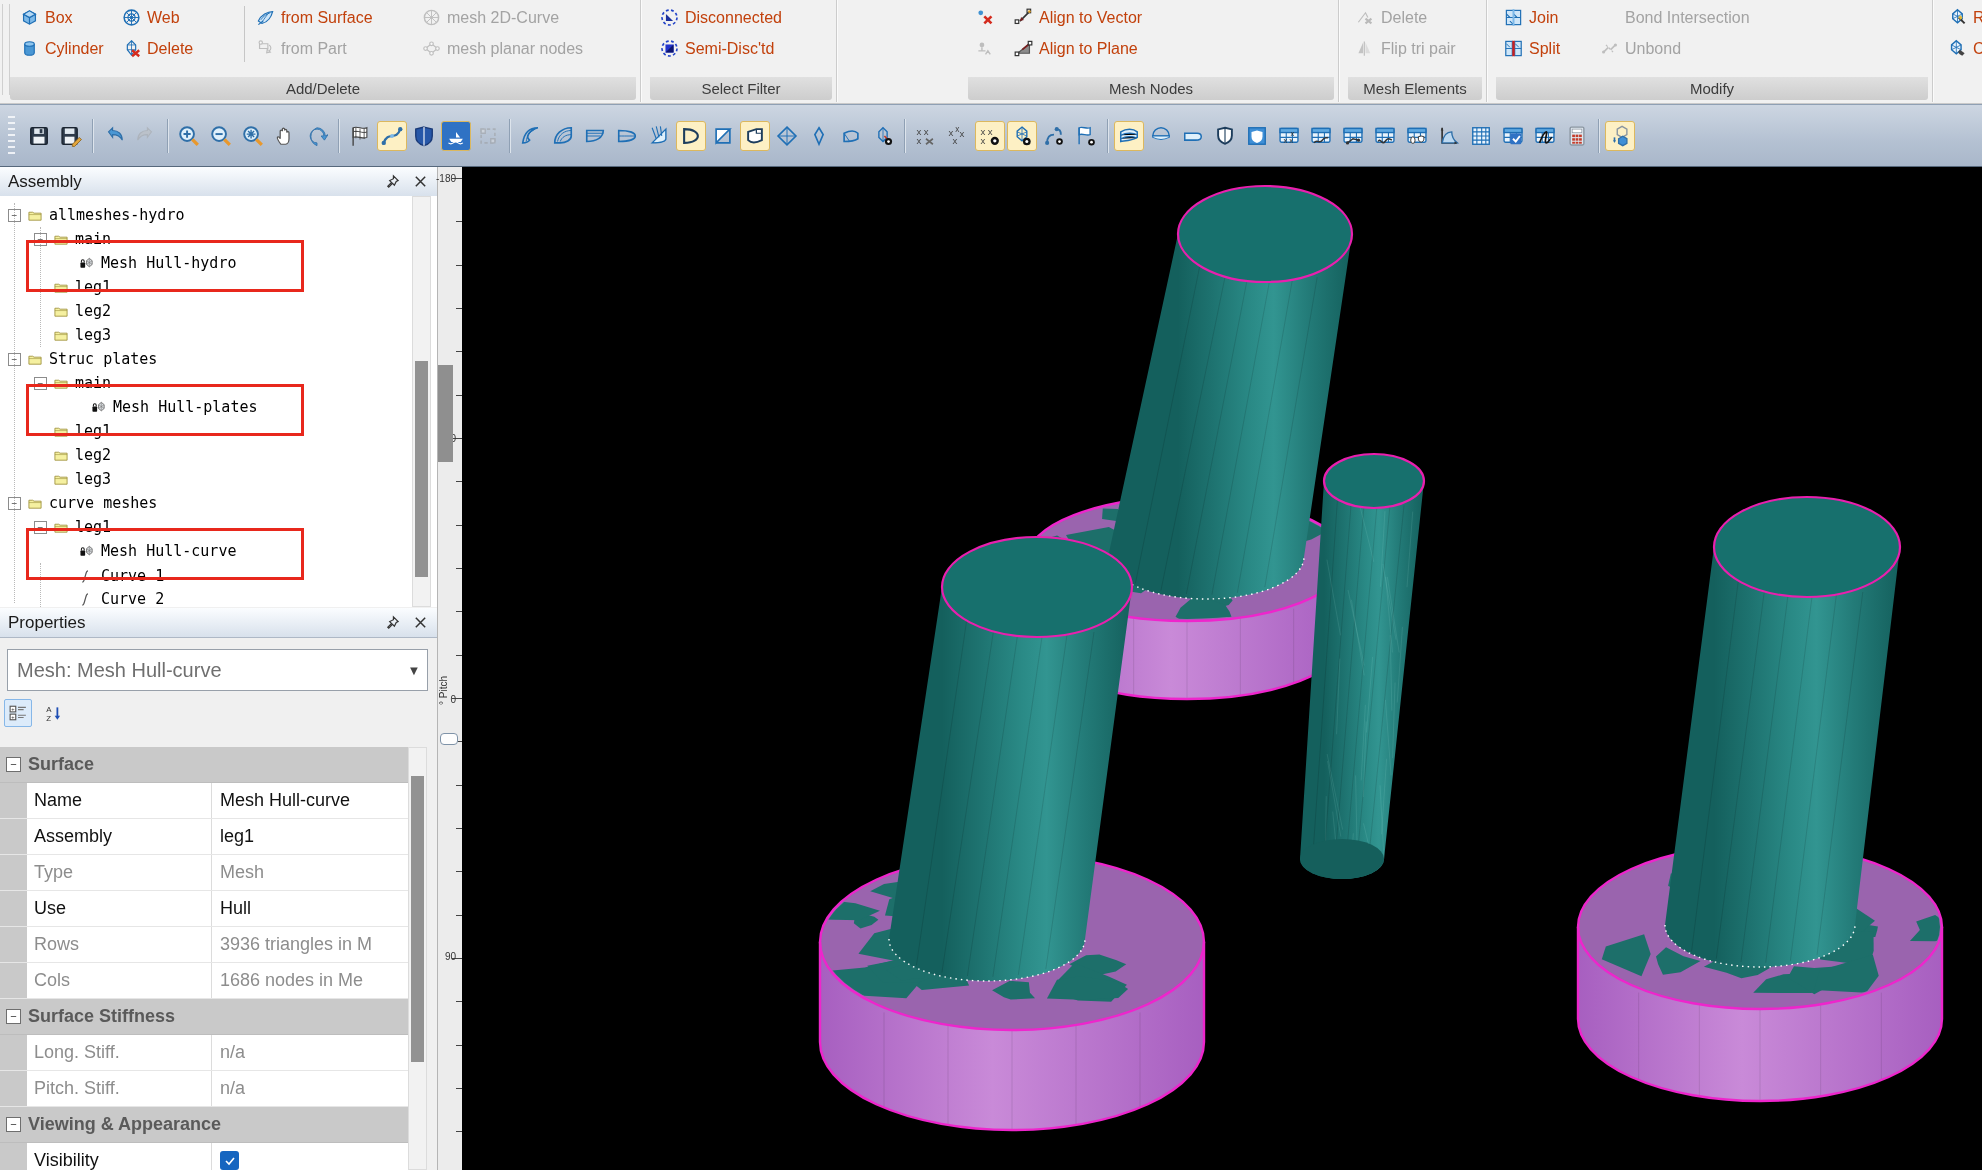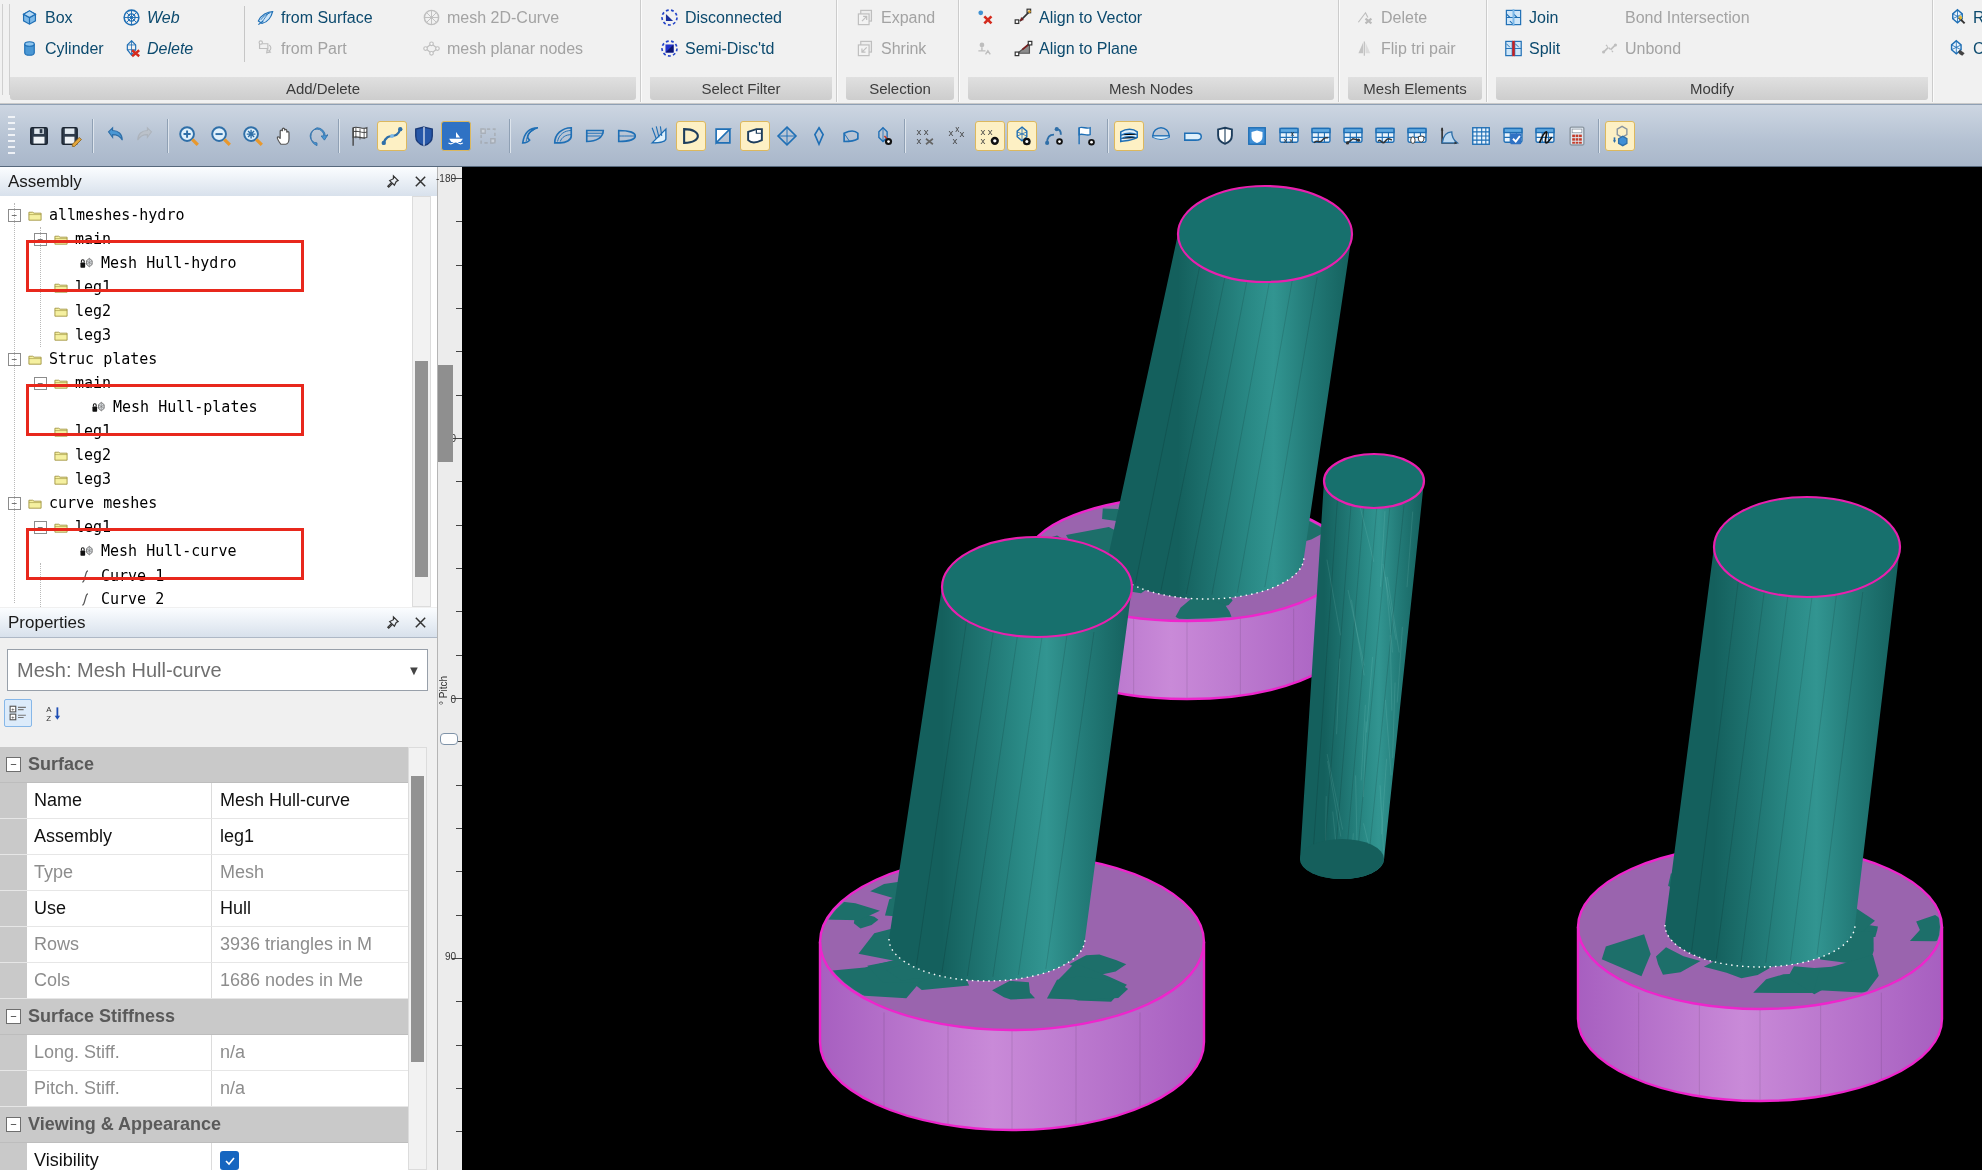--- a/index.html
+++ b/index.html
@@ -9,21 +9,21 @@
   #ribbon{position:absolute;left:0;top:0;width:1982px;height:103px;background:#f1f1f1;border-bottom:1px solid #c9c9c9;}
   .rgrip{position:absolute;left:2px;top:4px;bottom:8px;width:6px;border-left:1px solid #cfcfcf;border-right:1px solid #cfcfcf;}
   .rgroup{position:absolute;top:0;height:102px;}
   .rgroup .glabel{position:absolute;left:4px;right:4px;bottom:2px;height:23px;line-height:23px;text-align:center;
       background:linear-gradient(#e0e0e0,#cdcdcd);border-radius:0 0 3px 3px;color:#3c3c3c;font-size:15px;}
   .rgroup{border-right:1px solid #cccccc;box-shadow:1px 0 0 #fbfbfb;}
   .rcol{position:absolute;top:2px;}
   .rbtn{height:31px;display:flex;align-items:center;gap:6px;padding:0 4px;white-space:nowrap;cursor:default;border-radius:3px;}
   .rbtn .ricon{width:19px;height:19px;flex:0 0 19px;}
   .rbtn .ricon svg{width:19px;height:19px;display:block;}
-  .rbtn .rlabel{font-size:16px;color:#0c4a6e;}
+  .rbtn .rlabel{font-size:16px;color:#c2410c;}
   .rbtn.dis .rlabel{color:#a3a3a3;}
   .rbtn.dis .ricon{opacity:.55;filter:grayscale(1);}
   .rbtn.noicon .ricon{visibility:hidden;}
   
   #toolbar{position:absolute;left:0;top:104px;width:1982px;height:62px;background:linear-gradient(#cdd6e2,#b4c1d2 60%,#a9b7ca);
       border-top:1px solid #8fa0b4;display:flex;align-items:center;padding-left:8px;box-sizing:border-box;}
   #toolbar .grip{width:7px;height:40px;margin-right:8px;background-image:repeating-linear-gradient(#f5f7fa 0 2px,transparent 2px 6px);background-size:2px 100%;background-repeat:repeat-x;opacity:.9;}
   .tsep{width:1px;height:34px;background:#8fa0b4;box-shadow:1px 0 0 #dde4ec;margin:0 5px;}
   .tbi{width:30px;height:30px;margin:0 1px;border-radius:3px;display:flex;align-items:center;justify-content:center;cursor:default;border:1px solid transparent;box-sizing:border-box;}
   .tbi svg{width:22px;height:22px;display:block;}
@@ -100,21 +100,21 @@
         <div class="rbtn">
           <span class="ricon">
             <svg viewBox="0 0 16 16" xmlns="http://www.w3.org/2000/svg">
               <path d="M4 4.2v7.4c0 1.2 1.8 2.1 4 2.1s4-.9 4-2.1V4.2" fill="#4a97d4" stroke="#1f6fb5"></path>
               <ellipse cx="8" cy="4.2" rx="4" ry="1.9" fill="#8ec5ee" stroke="#1f6fb5"></ellipse>
             </svg>
           </span>
           <span class="rlabel">Cylinder</span>
         </div>
       </div>
-      <div class="rcol" style="left: 112px; font-style: italic;">
+      <div class="rcol" style="left: 112px;">
         <div class="rbtn">
           <span class="ricon">
             <svg viewBox="0 0 16 16" xmlns="http://www.w3.org/2000/svg">
               <circle cx="8" cy="8" r="6.2" fill="none" stroke="#1f6fb5" stroke-width="1.3"></circle>
               <circle cx="8" cy="8" r="3" fill="none" stroke="#1f6fb5"></circle>
               <path d="M8 1.8v12.4M1.8 8h12.4M3.6 3.6l8.8 8.8M12.4 3.6l-8.8 8.8" stroke="#1f6fb5" stroke-width=".8"></path>
             </svg>
           </span>
           <span class="rlabel">Web</span>
         </div>
@@ -193,45 +193,20 @@
             <svg viewBox="0 0 16 16" xmlns="http://www.w3.org/2000/svg">
               <circle cx="8" cy="8" r="6.3" fill="none" stroke="#2243c8" stroke-width="1.4" stroke-dasharray="2.4 2"></circle>
               <rect x="4.6" y="4.6" width="6.8" height="6.8" fill="#2233cc"></rect>
               <path d="M4.6 11.4l6.8-6.8v6.8z" fill="#0d1470"></path>
             </svg>
           </span>
           <span class="rlabel">Semi-Disc'td</span>
         </div>
       </div>
       <div class="glabel">Select Filter</div>
-    </div>
-    <div class="rgroup" style="left: 842px; width: 116px;">
-      <div class="rcol" style="left: 10px;">
-        <div class="rbtn dis">
-          <span class="ricon">
-            <svg viewBox="0 0 16 16" xmlns="http://www.w3.org/2000/svg">
-              <rect x="4" y="2" width="9" height="9" fill="#e8eaec" stroke="#8f979e"></rect>
-              <rect x="2" y="5" width="9" height="9" fill="#f5f6f7" stroke="#8f979e"></rect>
-              <path d="M5 11l4-4M9 10V7H6" stroke="#8f979e" fill="none"></path>
-            </svg>
-          </span>
-          <span class="rlabel">Expand</span>
-        </div>
-        <div class="rbtn dis">
-          <span class="ricon">
-            <svg viewBox="0 0 16 16" xmlns="http://www.w3.org/2000/svg">
-              <rect x="4" y="2" width="9" height="9" fill="#e8eaec" stroke="#8f979e"></rect>
-              <rect x="2" y="5" width="9" height="9" fill="#f5f6f7" stroke="#8f979e"></rect>
-              <path d="M9 7l-4 4M5 8v3h3" stroke="#8f979e" fill="none"></path>
-            </svg>
-          </span>
-          <span class="rlabel">Shrink</span>
-        </div>
-      </div>
-      <div class="glabel">Selection</div>
     </div>
     <div class="rgroup" style="left: 964px; width: 374px;">
       <div class="rcol" style="left: 8px;">
         <div class="rbtn">
           <span class="ricon">
             <svg viewBox="0 0 16 16" xmlns="http://www.w3.org/2000/svg">
               <circle cx="4" cy="4" r="2" fill="#3f92d2"></circle>
               <path d="M7 7l6 6M13 7l-6 6" stroke="#d42b1e" stroke-width="2.2"></path>
             </svg>
           </span>

